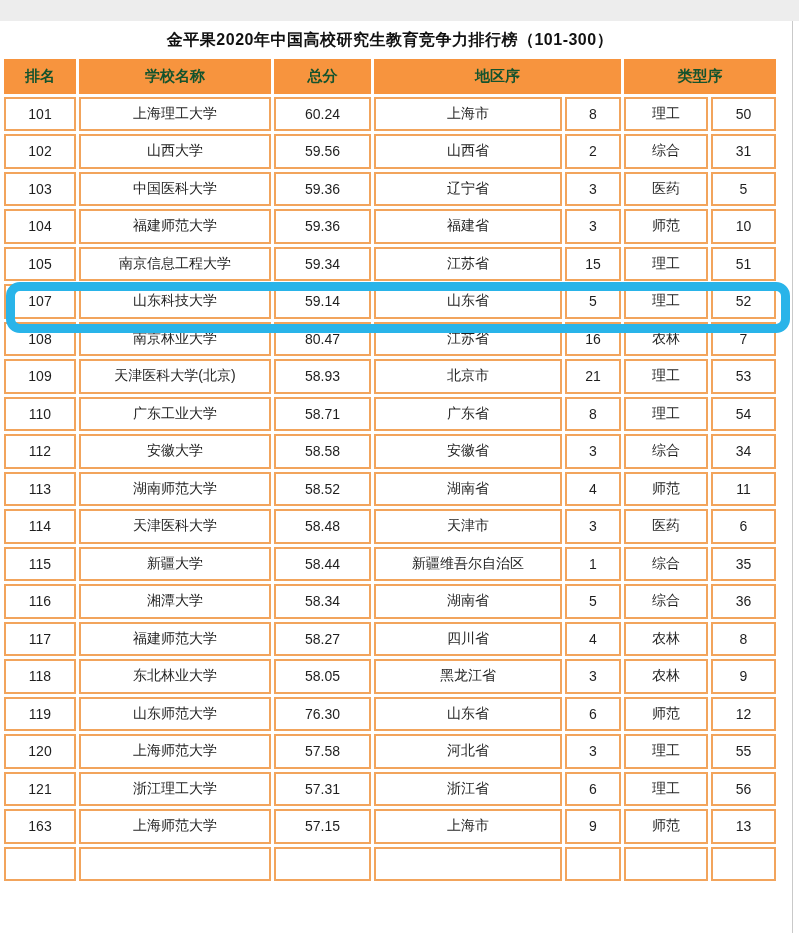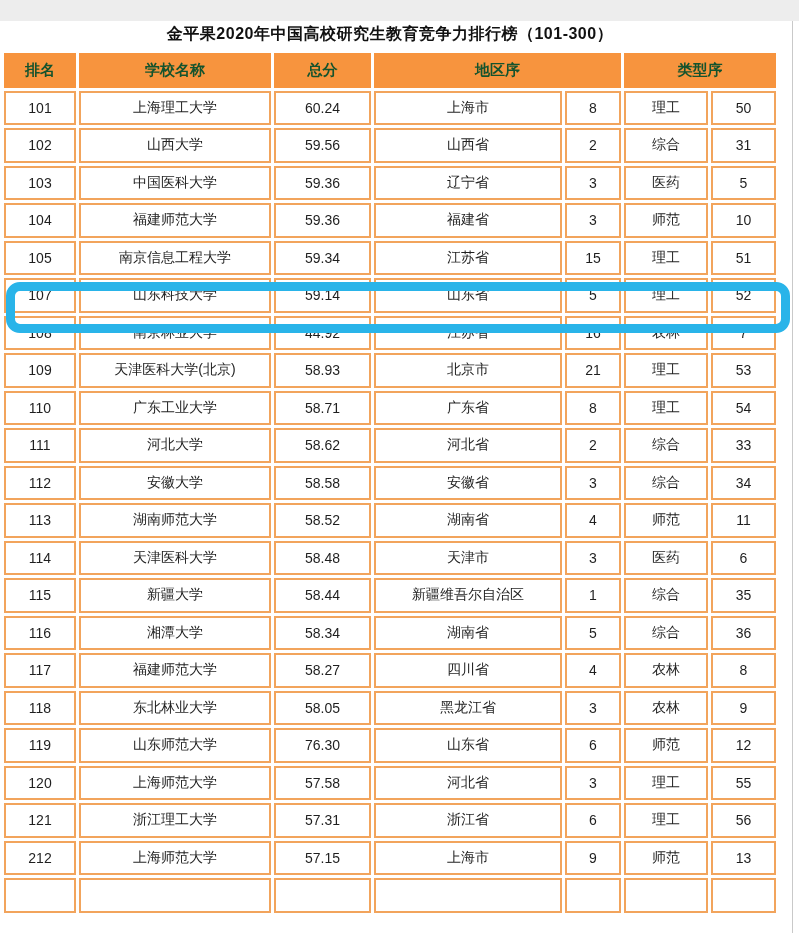--- a/index.html
+++ b/index.html
@@ -9,21 +9,21 @@
     overflow: hidden;
     position: relative;
     font-family: "Liberation Sans", "DejaVu Sans", sans-serif;
     color: var(--text, #1f1f1f);
   }
   .top-strip {
     width: 799px; height: 21px;
     background: var(--top-bar, #ededed);
   }
   .page-title {
-    margin: 2px 10px 0 4px;
+    margin: 8px 10px 0 4px;
     width: 772px;
     text-align: center;
     font-size: 16px;
     font-weight: bold;
     color: #111111;
     line-height: 21px;
     letter-spacing: 0.5px;
   }
   table.ranking {
     margin: 6px 0 0 1px;
@@ -148,21 +148,21 @@
         <td>山东科技大学</td>
         <td>59.14</td>
         <td>山东省</td>
         <td>5</td>
         <td>理工</td>
         <td>52</td>
       </tr>
       <tr>
         <td>108</td>
         <td>南京林业大学</td>
-        <td>44.92</td>
+        <td>80.47</td>
         <td>江苏省</td>
         <td>16</td>
         <td>农林</td>
         <td>7</td>
       </tr>
       <tr>
         <td>109</td>
         <td>天津医科大学(北京)</td>
         <td>58.93</td>
         <td>北京市</td>
@@ -171,29 +171,20 @@
         <td>53</td>
       </tr>
       <tr>
         <td>110</td>
         <td>广东工业大学</td>
         <td>58.71</td>
         <td>广东省</td>
         <td>8</td>
         <td>理工</td>
         <td>54</td>
-      </tr>
-      <tr>
-        <td>111</td>
-        <td>河北大学</td>
-        <td>58.62</td>
-        <td>河北省</td>
-        <td>2</td>
-        <td>综合</td>
-        <td>33</td>
       </tr>
       <tr>
         <td>112</td>
         <td>安徽大学</td>
         <td>58.58</td>
         <td>安徽省</td>
         <td>3</td>
         <td>综合</td>
         <td>34</td>
       </tr>
@@ -272,21 +263,21 @@
       <tr>
         <td>121</td>
         <td>浙江理工大学</td>
         <td>57.31</td>
         <td>浙江省</td>
         <td>6</td>
         <td>理工</td>
         <td>56</td>
       </tr>
       <tr>
-        <td>212</td>
+        <td>163</td>
         <td>上海师范大学</td>
         <td>57.15</td>
         <td>上海市</td>
         <td>9</td>
         <td>师范</td>
         <td>13</td>
       </tr>
       <tr>
         <td></td>
         <td></td>

